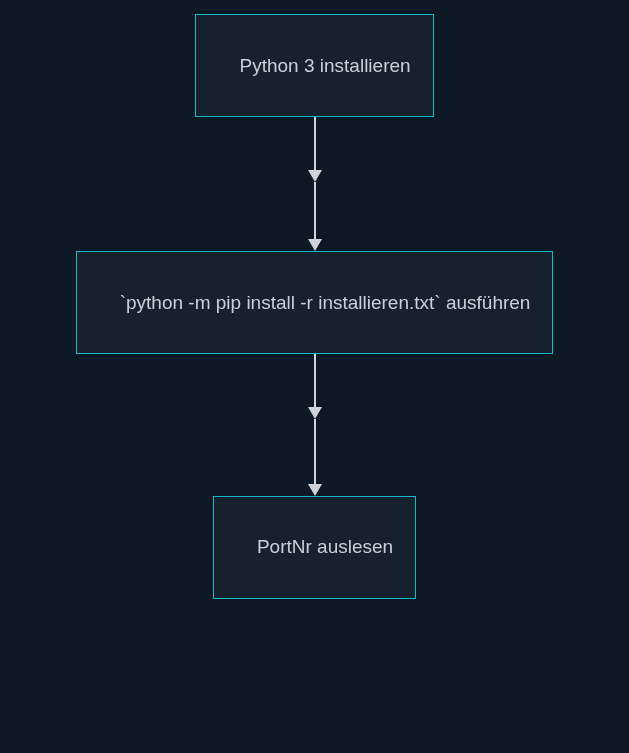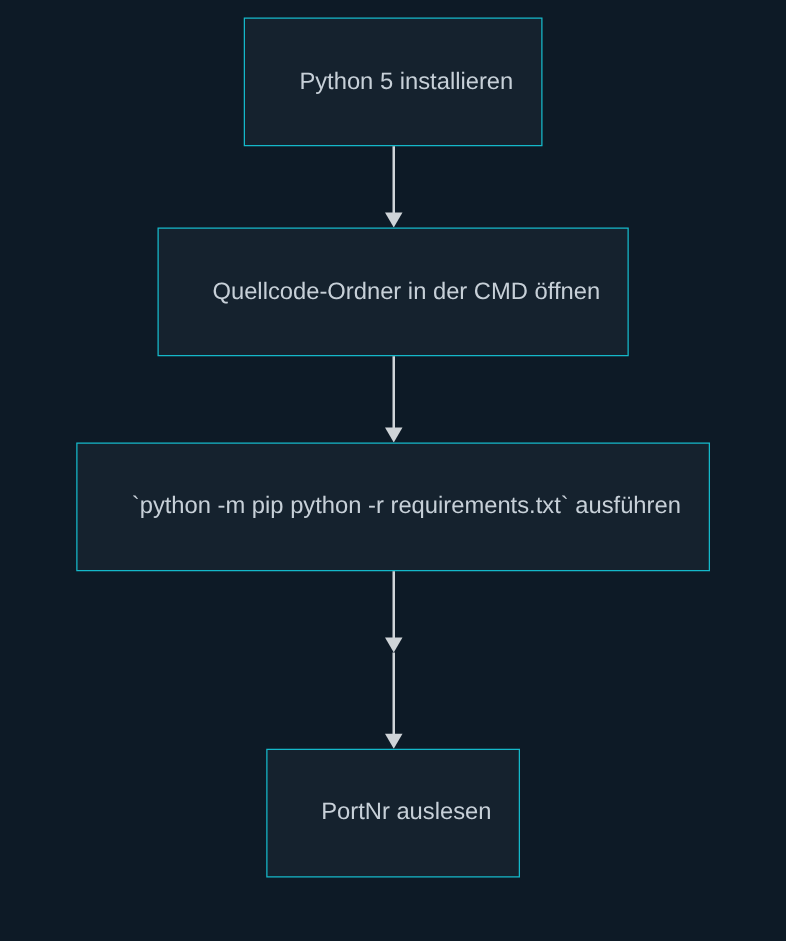--- a/index.html
+++ b/index.html
@@ -49,39 +49,36 @@
       border-top: 12px solid #cfd4d8;
       margin-top: -1px;
     }
   </style>
 </head>
 <body>
 
 <div class="flow">
 
   <div class="node">
-    <span>Python 5 installieren</span>
+    <span>Python 3 installieren</span>
   </div>
 
   <div class="arrow">
     <div class="arrow-line" style="height:54px"></div>
     <div class="arrow-head"></div>
   </div>
 
-  <div class="node">
-    <span>Quellcode-Ordner in der CMD öffnen</span>
-  </div>
 
   <div class="arrow">
     <div class="arrow-line" style="height:58px"></div>
     <div class="arrow-head"></div>
   </div>
 
   <div class="node">
-    <span>`python -m pip python -r requirements.txt` ausführen</span>
+    <span>`python -m pip install -r installieren.txt` ausführen</span>
   </div>
 
   <div class="arrow">
     <div class="arrow-line" style="height:54px"></div>
     <div class="arrow-head"></div>
   </div>
 
 
   <div class="arrow">
     <div class="arrow-line" style="height:66px"></div>

